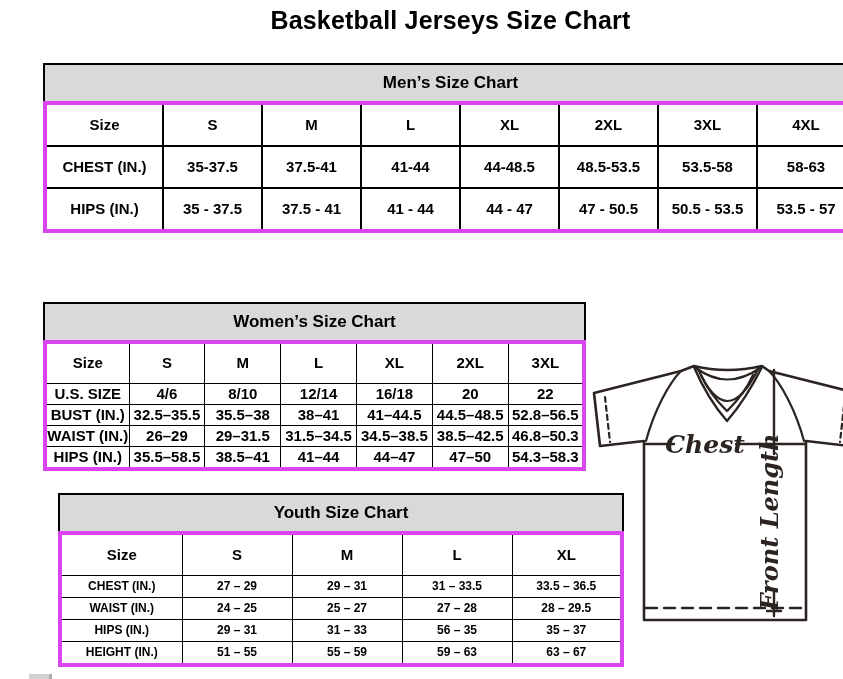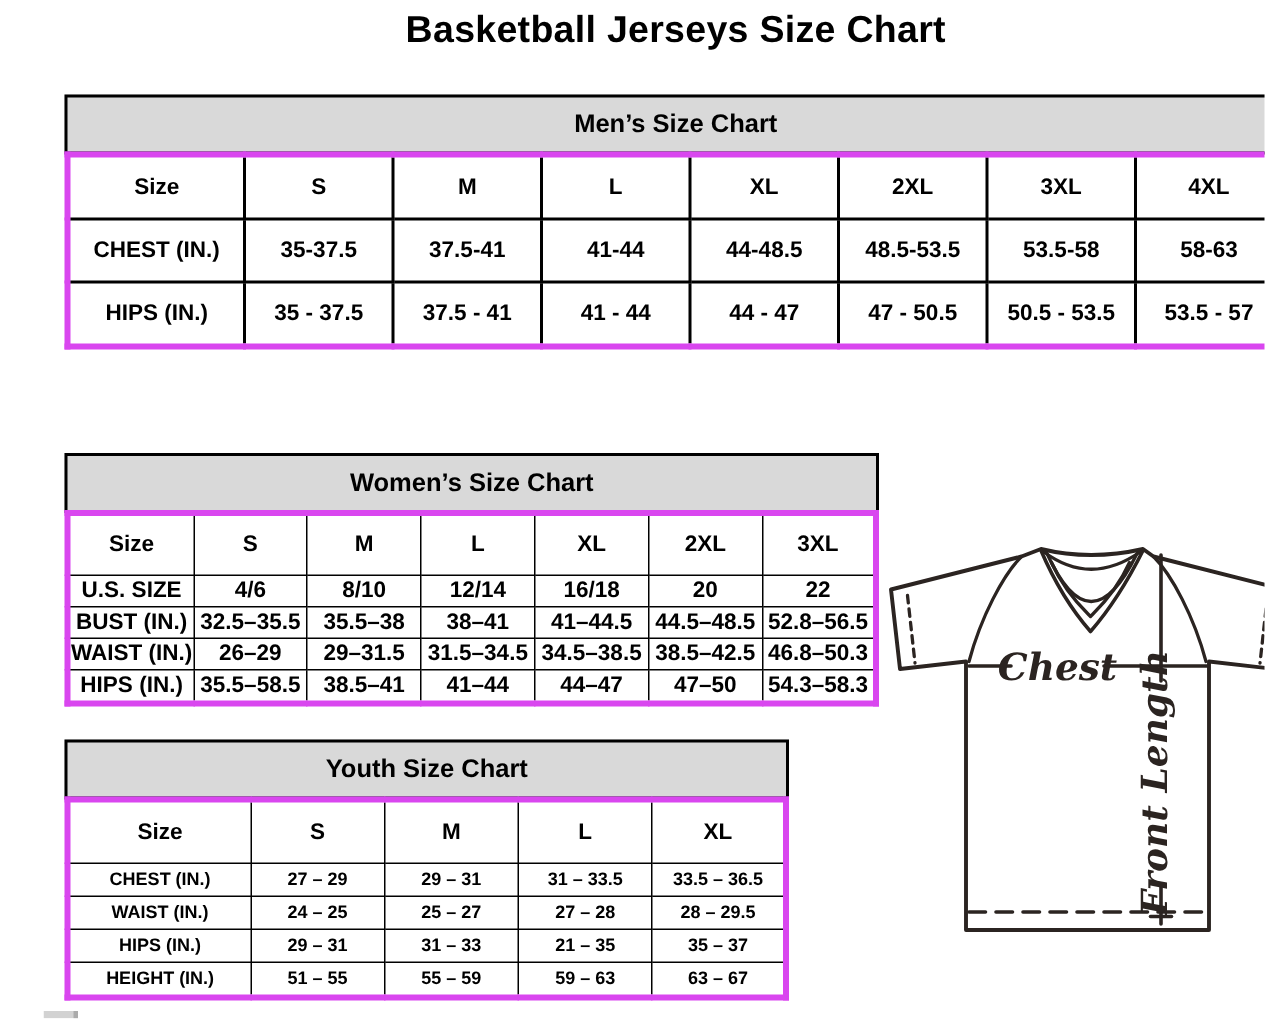--- a/index.html
+++ b/index.html
@@ -27,21 +27,21 @@
   }
   
   .mens-block { left:14px; top:63px; width:815px;border-radius:25px; }
   .mens th, .mens td { font-size:15px; height:40px; }
   
   .womens-block { left:14px; top:302px; width:543px; }
   .womens th, .womens td { border-width:1px; }
   .womens tr.hdr th { font-size:15px; height:39px; }
   .womens tr.datarow th, .womens tr.datarow td { font-size:15px; height:20px; }
   
-  .youth-block { left:14px; top:493px; width:483px; }
+  .youth-block { left:29px; top:493px; width:566px; }
   .youth th, .youth td { border-width:1px; }
   .youth tr.hdr th { font-size:15px; height:40px; }
   .youth tr.datarow th, .youth tr.datarow td { font-size:12px; height:21px; }
   
   .jersey { position:absolute; left:555px; top:353px; width:288px; height:307px; }
   
   .frag-left {
     position:absolute; left:0; top:674px; width:20px; height:5px;
     background:#d2d2d2; border-right:3px solid #ababab;
   }
@@ -196,21 +196,21 @@
         <th>WAIST (IN.)</th>
         <td>24 – 25</td>
         <td>25 – 27</td>
         <td>27 – 28</td>
         <td>28 – 29.5</td>
       </tr>
       <tr class="datarow">
         <th>HIPS (IN.)</th>
         <td>29 – 31</td>
         <td>31 – 33</td>
-        <td>21 – 35</td>
+        <td>56 – 35</td>
         <td>35 – 37</td>
       </tr>
       <tr class="datarow">
         <th>HEIGHT (IN.)</th>
         <td>51 – 55</td>
         <td>55 – 59</td>
         <td>59 – 63</td>
         <td>63 – 67</td>
       </tr>
     </tbody>

